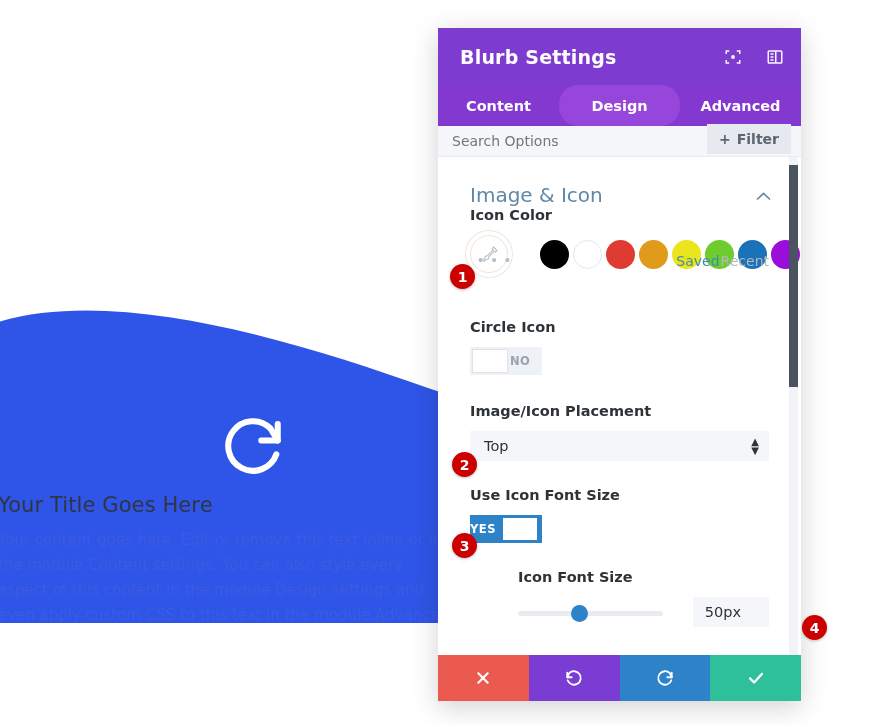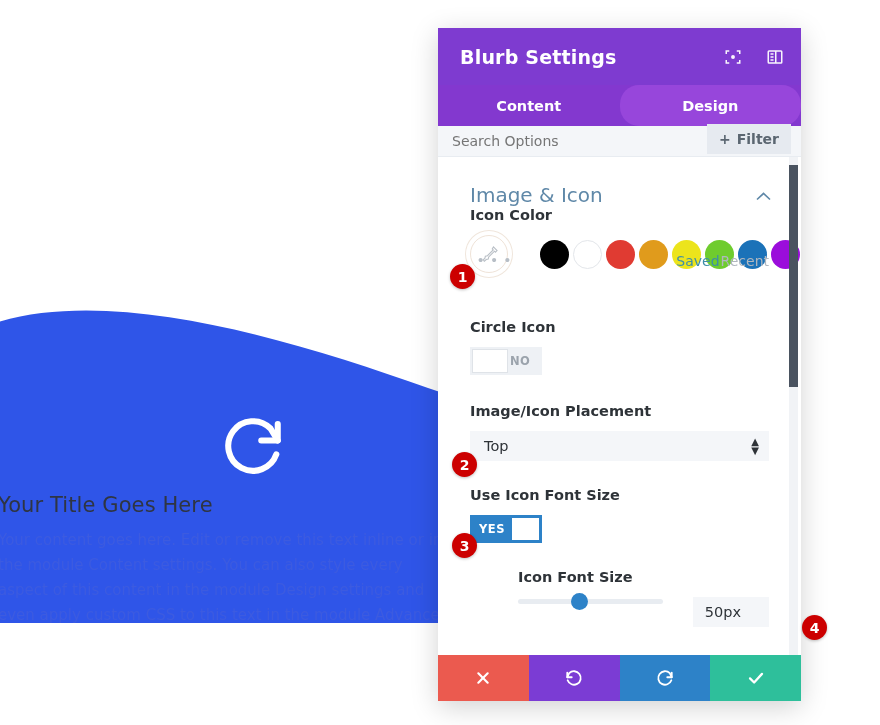--- a/index.html
+++ b/index.html
@@ -166,34 +166,34 @@
   }
   .toggle .knob {
     width: 36px; height: 24px; background: #fff; margin: 2px;
     border: 1px solid #dfe3e8;
   }
   .toggle .tlabel {
     font-size: 11.5px; font-weight: 700; color: #9ba3ac;
     letter-spacing: .5px; font-family: "DejaVu Sans", sans-serif;
   }
   .toggle.on { background: #2d82c8; }
-  .toggle.on .tlabel { color: #ffffff; order: 0; margin-left: 9px; }
+  .toggle.on .tlabel { color: #ffffff; order: 0; }
   .toggle.on .knob { order: 1; margin-left: 6px; border-color: #2d82c8; }
 
   
   .select {
     height: 30px; background: #f4f6f9; display: flex; align-items: center;
     justify-content: space-between; padding: 0 10px 0 14px;
     font-size: 14.5px; color: #2e3338; cursor: pointer;
     font-family: "DejaVu Sans", sans-serif;
   }
   .select .arrows { color: #2e3338; font-size: 10px; line-height: 9px; text-align: center; }
 
   
-  .slider-row { display: flex; gap: 2px; }
+  .slider-row { display: flex; align-items: center; gap: 2px; }
   .slider-track {
     position: relative; width: 222px; height: 5px; background: #e8ecf1;
     border-radius: 3px; margin-top: 2px; cursor: pointer;
   }
   .slider-fill { position: absolute; left: 0; top: 0; height: 5px; width: 0px; background: #e8ecf1; border-radius: 3px; }
   .slider-knob {
     position: absolute; top: -6px; width: 17px; height: 17px; border-radius: 50%;
     background: #2d82c8; cursor: pointer;
   }
   .size-box {
@@ -262,20 +262,21 @@
             <line x1="6" y1="12" x2="10" y2="12"></line>
             <line x1="6" y1="16" x2="10" y2="16"></line>
           </svg>
         </div>
       </div>
     </div>
 
     <div class="tabbar">
       <div class="tab">Content</div>
       <div class="tab active">Design</div>
+      <div class="tab">Advanced</div>
     </div>
 
     <div class="searchbar">
       <input class="search-input" type="text" placeholder="Search Options" style="">
       <div class="filter-btn">
         <span>+</span>
         <span>Filter</span>
       </div>
     </div>
 

